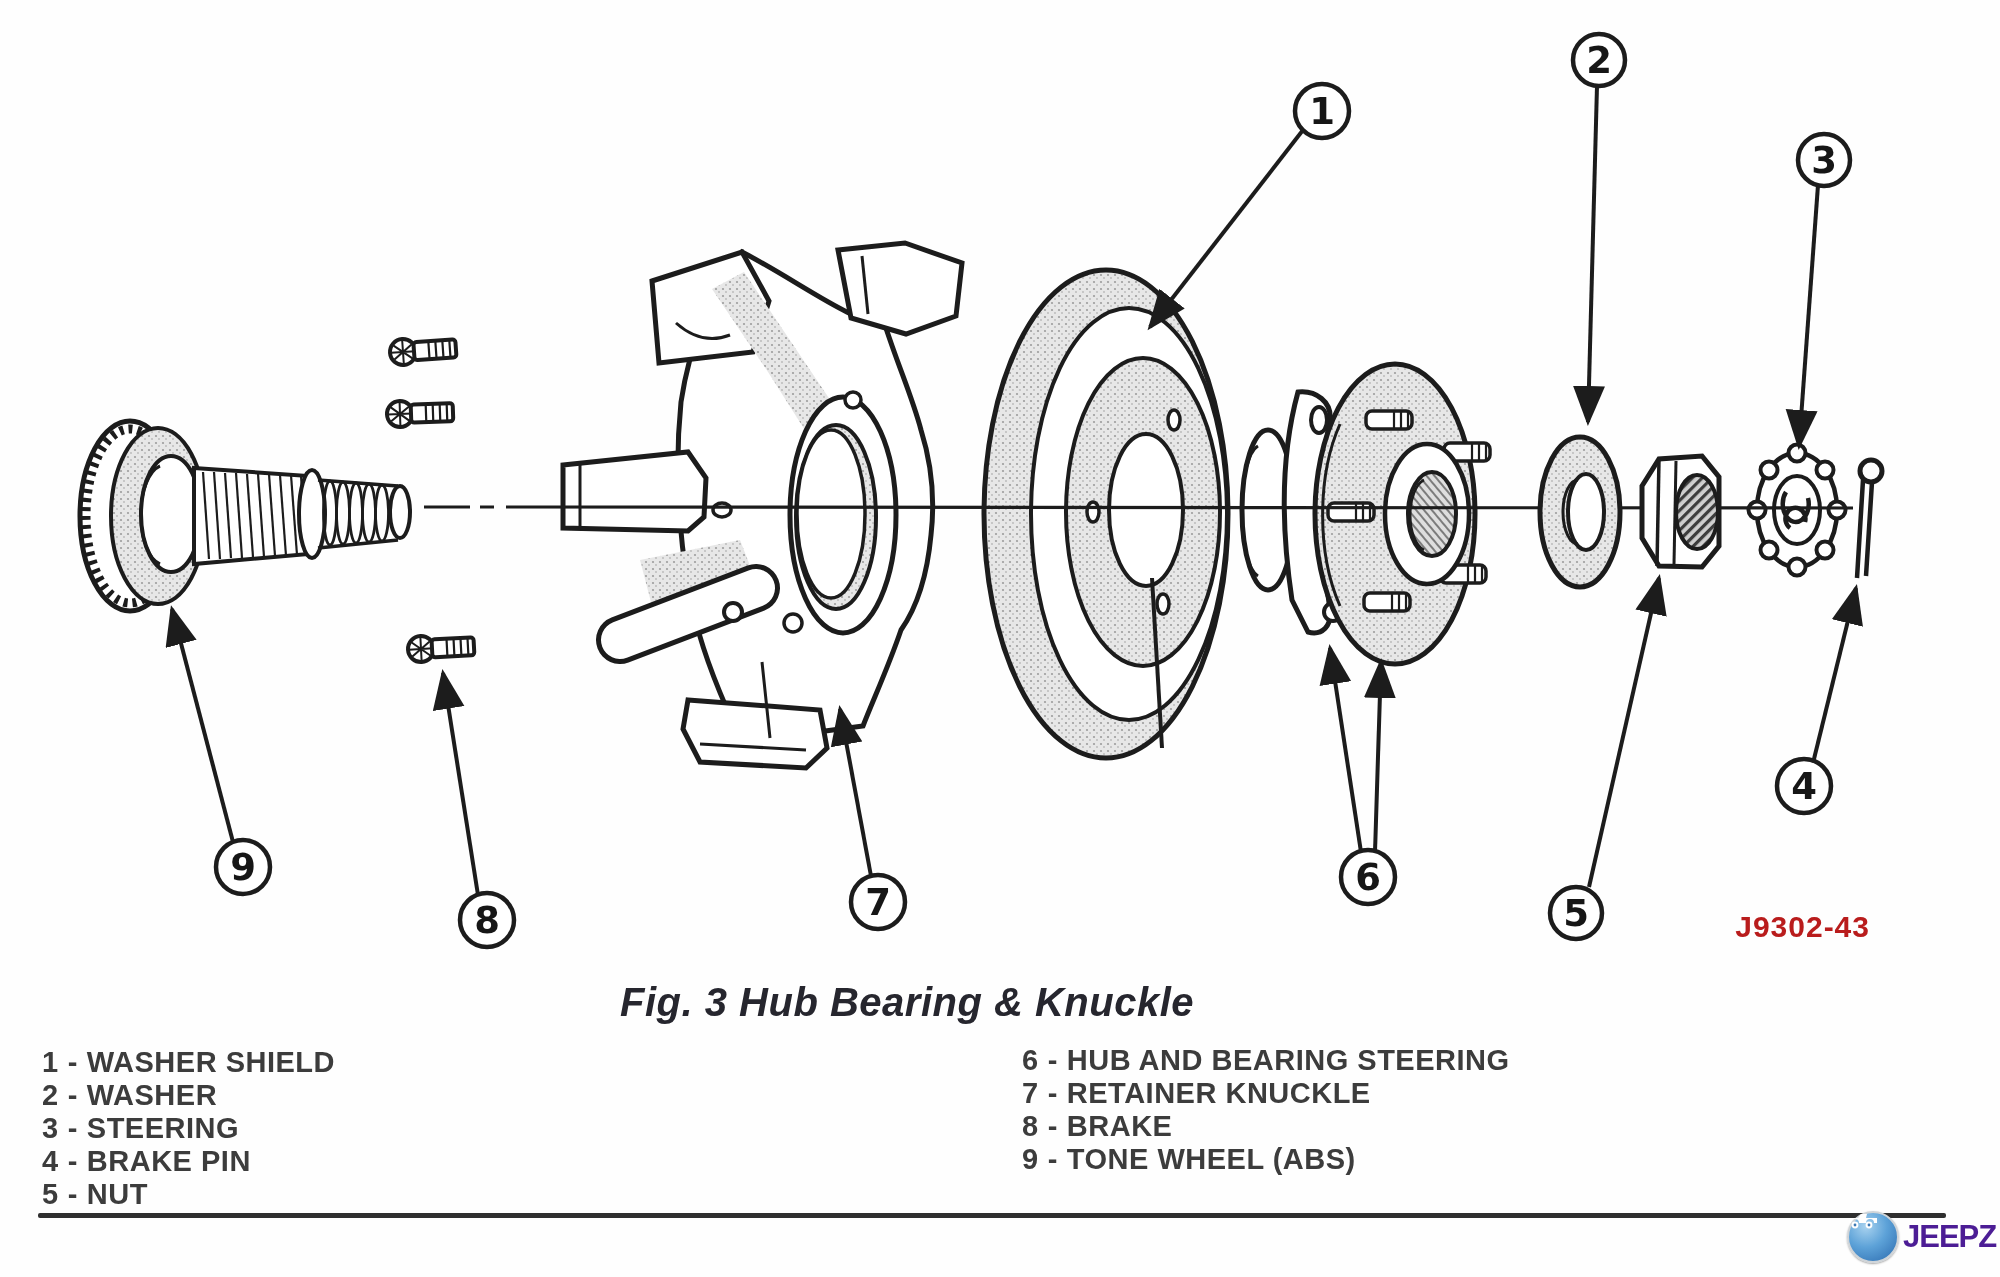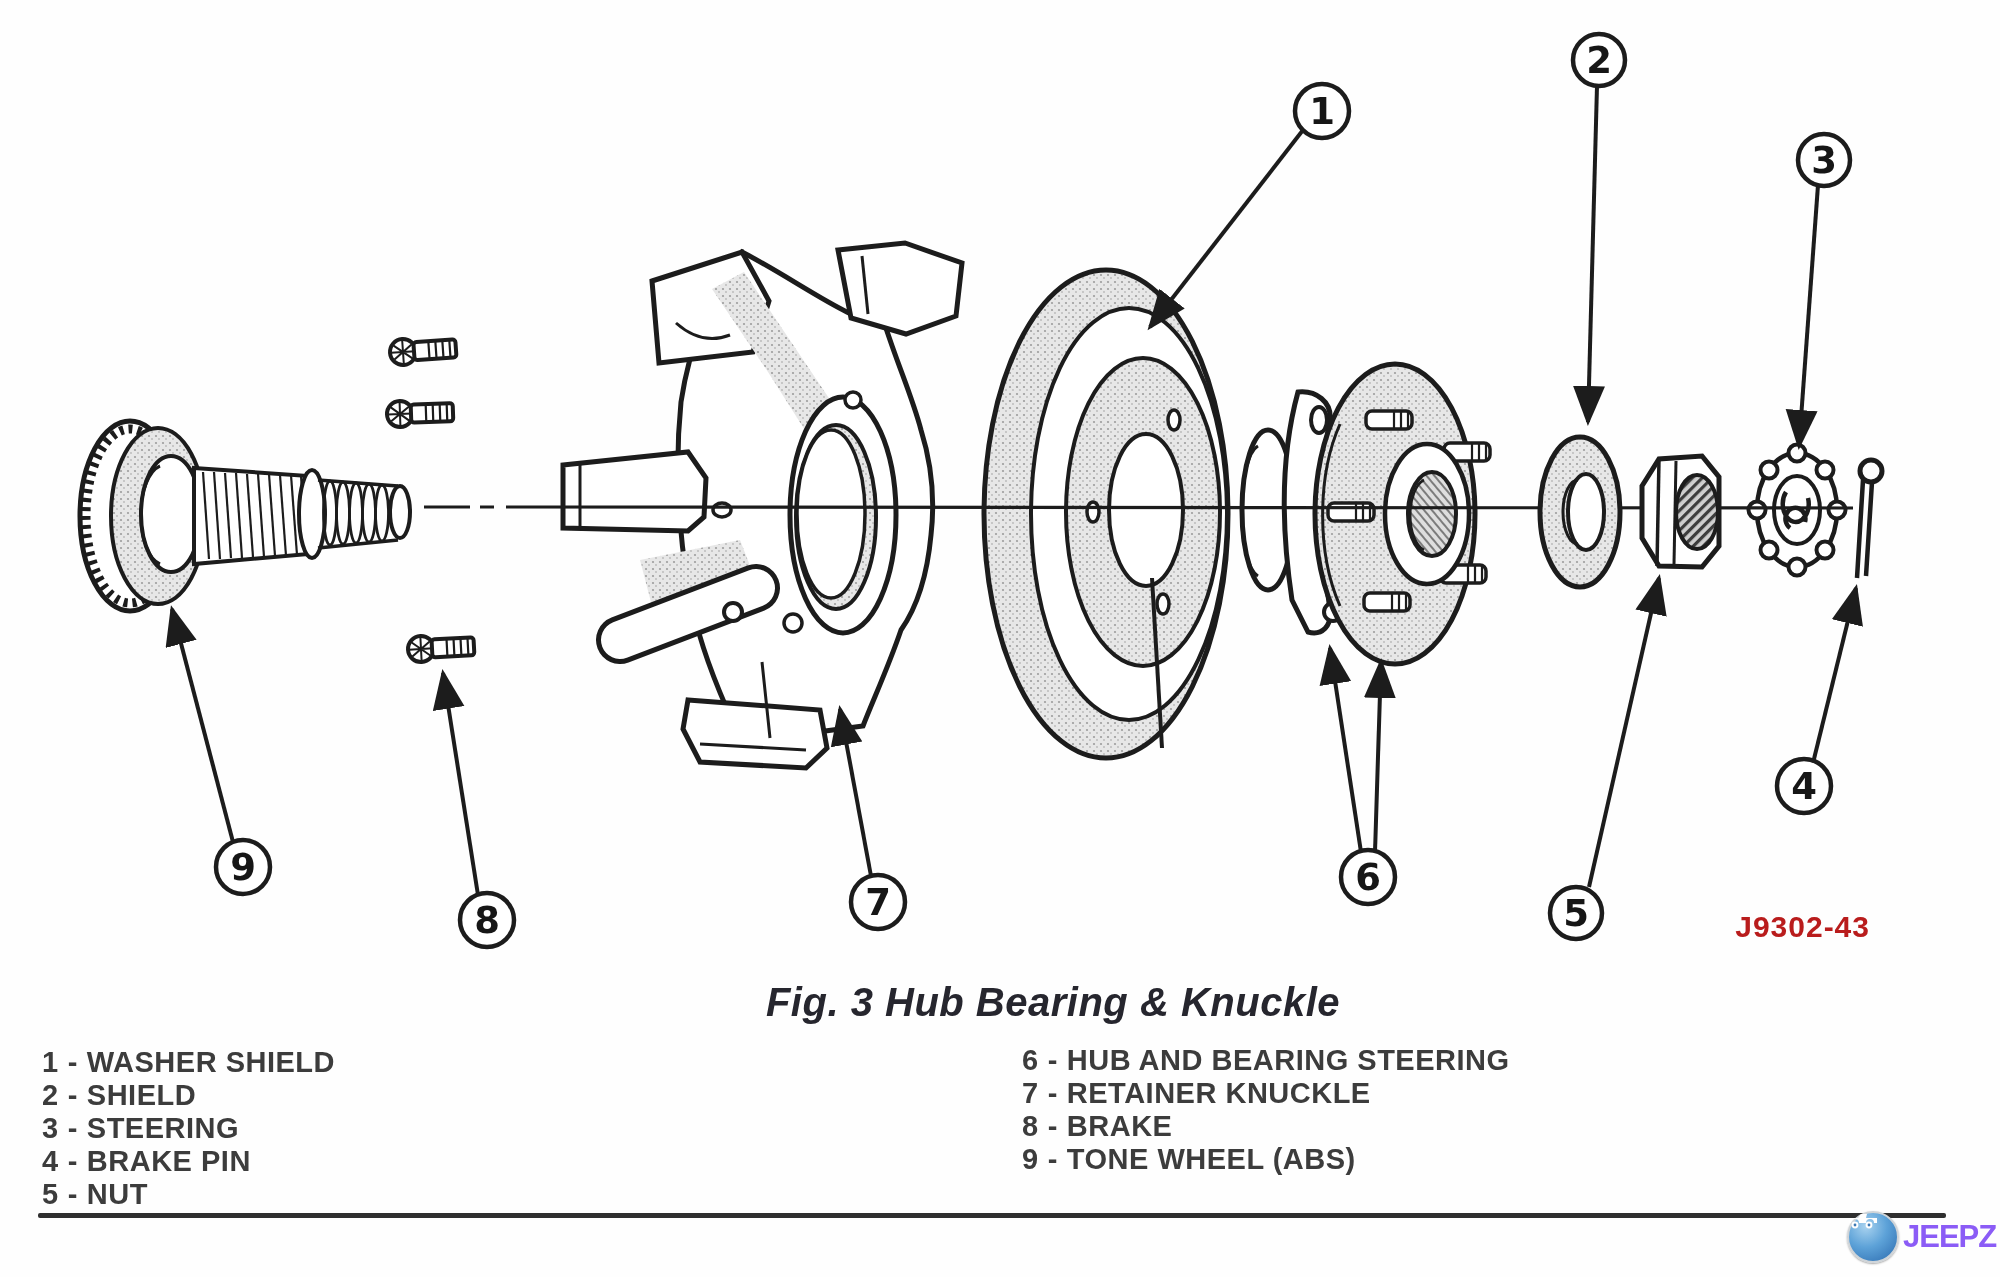--- a/index.html
+++ b/index.html
@@ -1,35 +1,35 @@
 <!DOCTYPE html>
 <html><head>
 <meta charset="utf-8">
 <style>
   html,body{margin:0;padding:0;background:#ffffff;}
   .page{position:relative;width:2000px;height:1277px;background:#fefefe;overflow:hidden;
         font-family:"Liberation Sans", sans-serif;}
   svg{position:absolute;left:0;top:0;}
-  .caption{position:absolute;left:620px;top:980px;width:720px;text-align:right;
+  .caption{position:absolute;left:620px;top:980px;width:720px;text-align:left;
            font-size:40px;font-weight:bold;font-style:italic;color:#26262e;letter-spacing:.5px;}
   .code{position:absolute;left:1690px;top:910px;width:180px;text-align:right;
         font-size:30px;font-weight:bold;color:#b91c1c;letter-spacing:1px;}
   .legend{position:absolute;color:#3c3c3c;font-size:29px;font-weight:bold;
           letter-spacing:.5px;}
   .legend-left{left:42px;top:1046px;}
   .legend-right{left:1022px;top:1044px;}
   .lg-item{display:flex;align-items:baseline;height:33px;line-height:33px;white-space:nowrap;}
   .lg-item .sep{margin:0 9px;}
   .divider{position:absolute;left:38px;top:1213px;width:1908px;height:5px;background:#2f2f2f;border-radius:2px;}
   .logo{position:absolute;left:1847px;top:1211px;display:flex;align-items:center;}
   .logo-circle{width:48px;height:48px;border-radius:50%;
       background:radial-gradient(circle at 35% 28%, #a8d2ef 0%, #5da2d8 45%, #2a6aae 100%);
       border:2px solid #cfd4d8;box-shadow:0 1px 2px rgba(0,0,0,.35);
       display:flex;align-items:center;justify-content:center;}
-  .logo-brand{font-size:31px;font-weight:bold;color:#8b5cf6;letter-spacing:-1px;margin-left:4px;}
+  .logo-brand{font-size:31px;font-weight:bold;color:#4c1d95;letter-spacing:-1px;margin-left:4px;}
   .logo-tld{writing-mode:vertical-rl;font-size:10px;font-weight:bold;color:#4a4a4a;
             margin-left:2px;letter-spacing:1px;line-height:10px;}
 </style>
 </head>
 <body>
 
 <div class="page">
 
 <svg width="2000" height="1277" viewBox="0 0 2000 1277">
   <defs>
@@ -273,21 +273,21 @@
 
 <div class="legend legend-left">
   <div class="lg-item">
         <span>1</span>
         <span class="sep">-</span>
         <span>WASHER SHIELD</span>
       </div>
   <div class="lg-item">
         <span>2</span>
         <span class="sep">-</span>
-        <span>SHIELD</span>
+        <span>WASHER</span>
       </div>
   <div class="lg-item">
         <span>3</span>
         <span class="sep">-</span>
         <span>STEERING</span>
       </div>
   <div class="lg-item">
         <span>4</span>
         <span class="sep">-</span>
         <span>BRAKE PIN</span>

